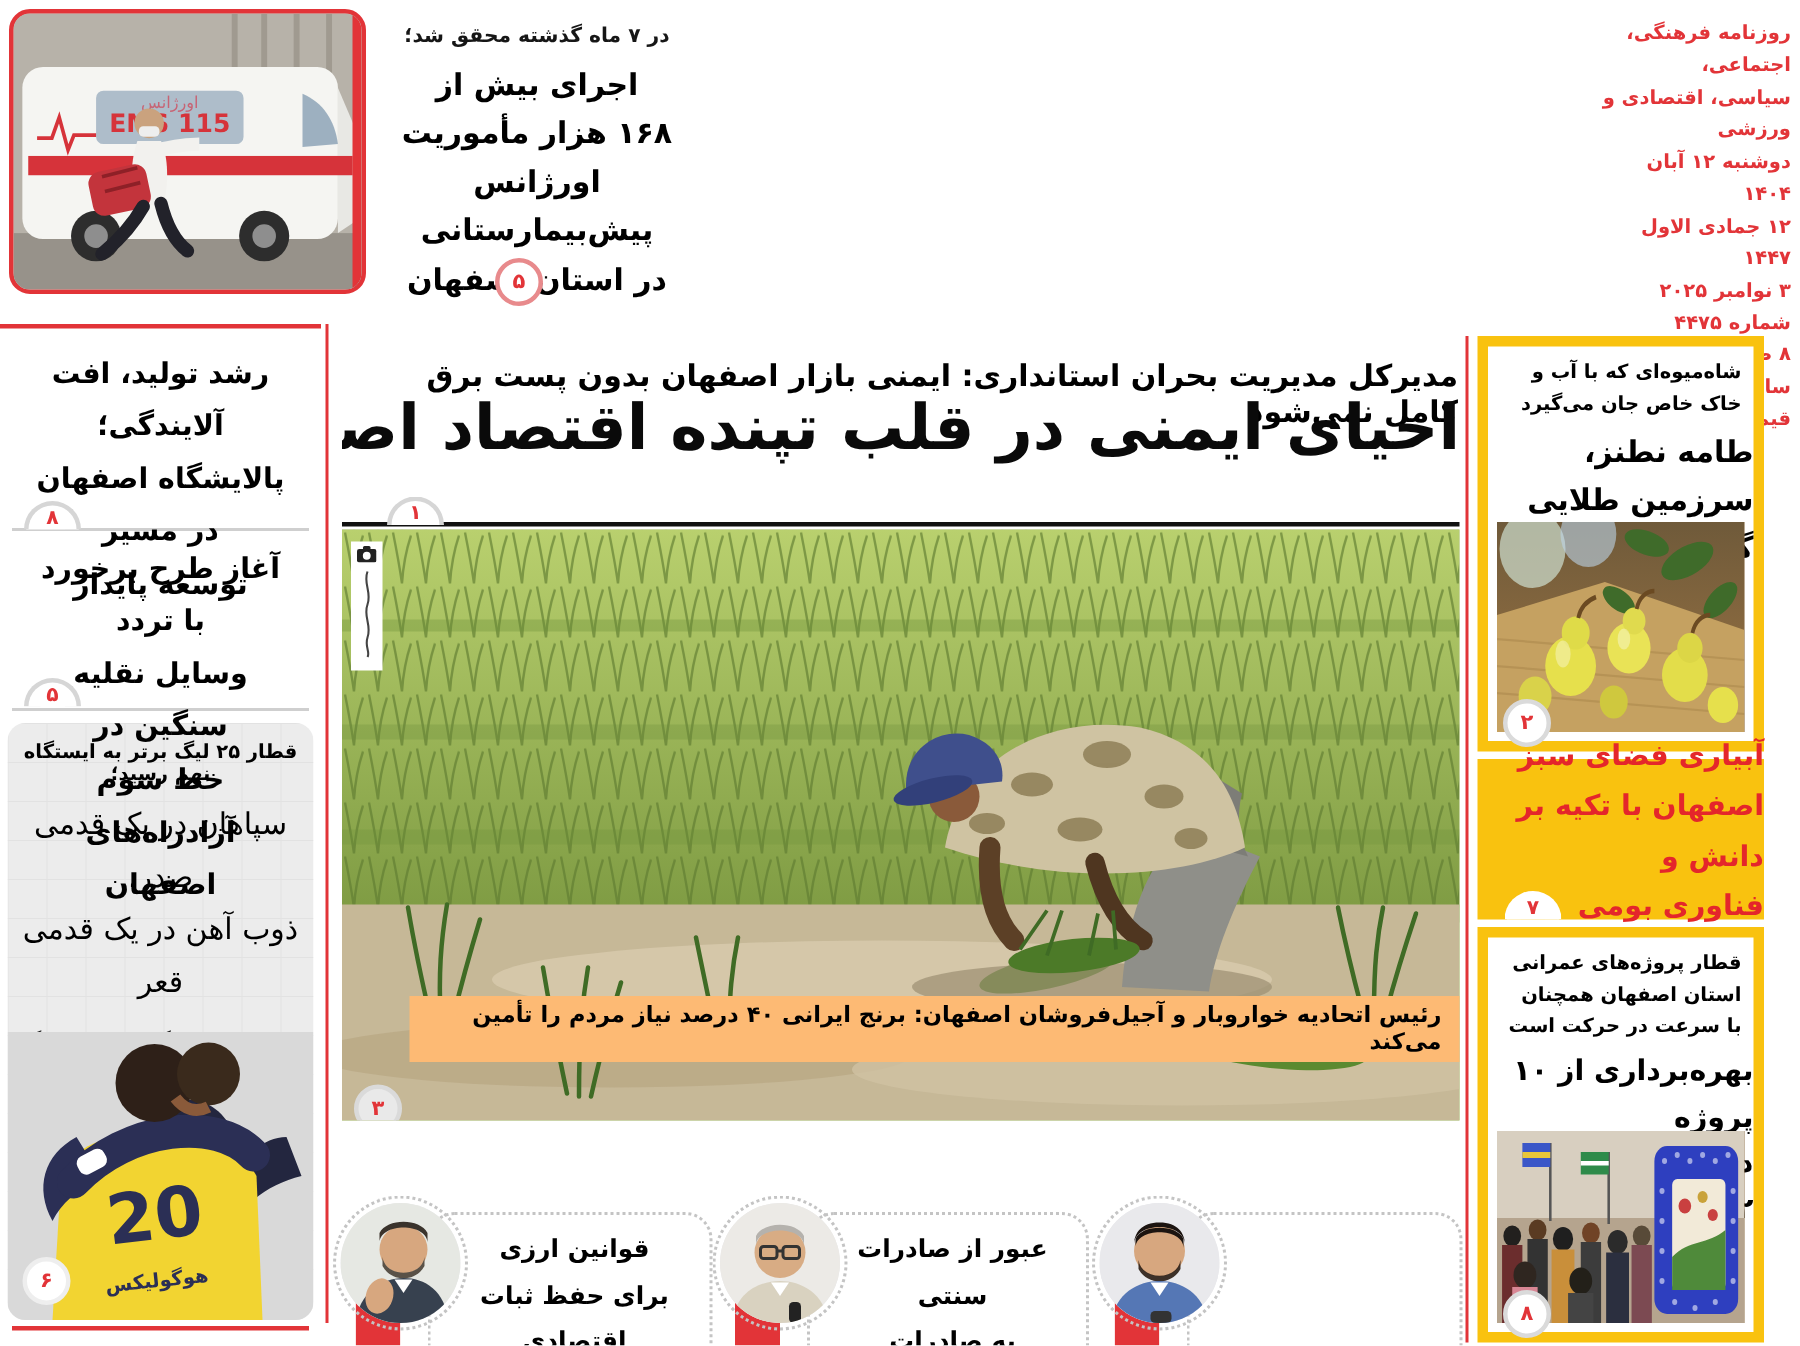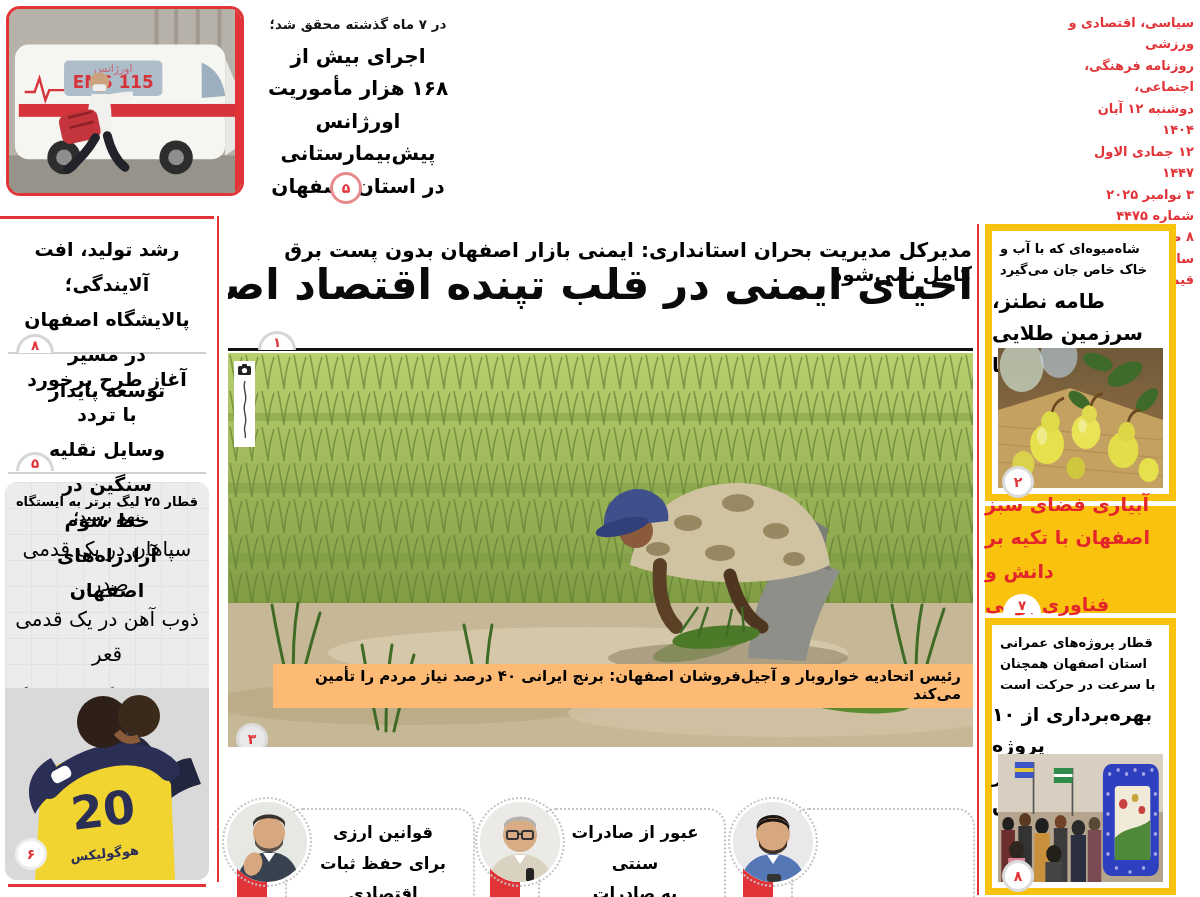--- a/index.html
+++ b/index.html
@@ -73,21 +73,21 @@
   .bcard .frame { position:absolute; right:0; top:8px; bottom:10px; left:58px; border:2px dotted #c4c4c4; border-radius:18px; }
   .bcard .head { position:absolute; right:14px; top:18px; left:78px; text-align:center;
     font-size:16.5px; font-weight:800; line-height:1.85; color:#000; white-space:pre-line; }
   .bcard .pic { position:absolute; left:0; top:2px; width:80px; height:80px; border-radius:50%; overflow:hidden;
     outline:2px dotted #c4c4c4; outline-offset:3px; background:#e8e8ea; z-index:3; }
   .bcard .ribbon { position:absolute; left:10px; top:62px; width:30px; height:64px; background:var(--red); z-index:2;
     clip-path:polygon(0 0,100% 0,100% 100%,50% 84%,0 100%);
     color:#fff; font-weight:800; font-size:14px; display:flex; align-items:flex-end; justify-content:center; padding-bottom:14px; }
 
   
-  .ybox { position:absolute; left:985px; width:191px; background:#fff; border:7px solid var(--yellow); text-align:left; }
+  .ybox { position:absolute; left:985px; width:191px; background:#fff; border:7px solid var(--yellow); text-align:right; }
   #ybox1 { top:224px; height:277px; }
   #ybox2 { top:506px; height:107px; background:var(--yellow); border:none; display:flex; align-items:center; justify-content:center; }
   #ybox3 { top:618px; height:277px; }
   .ybox .kicker { margin-top:8px; font-size:13px; font-weight:700; line-height:1.6; color:#000; padding:0 8px; }
   .ybox .head { margin-top:4px; font-size:20px; font-weight:800; line-height:1.6; white-space:pre-line; color:#000; }
   #ybox3 .head { font-size:19px; }
   .ybox .photo { position:absolute; left:6px; right:6px; bottom:6px; height:140px; background:#8a6a40; overflow:hidden; }
   #ybox2 .head2 { color:var(--red2); font-size:19px; font-weight:800; line-height:1.75; white-space:pre-line; padding-bottom:10px; }
 
   svg text { font-family:"DejaVu Sans", sans-serif; }
@@ -136,22 +136,22 @@
     <div class="kicker">در ۷ ماه گذشته محقق شد؛</div>
     <div class="head">اجرای بیش از
 ۱۶۸ هزار مأموریت
 اورژانس پیش‌بیمارستانی
 در استان اصفهان</div>
   </div>
   <div class="circ" style="left:330px; top:172px; border-color:#e88a8c;">۵</div>
 
 
   <div id="masthead-meta">
+    <div>روزنامه فرهنگی، اجتماعی،</div>
     <div>سیاسی، اقتصادی و ورزشی</div>
-    <div>روزنامه فرهنگی، اجتماعی،</div>
     <div>دوشنبه ۱۲ آبان ۱۴۰۴</div>
     <div>۱۲ جمادی الاول ۱۴۴۷</div>
     <div>۳ نوامبر ۲۰۲۵</div>
     <div>شماره ۴۴۷۵</div>
     <div>۸ صفحه</div>
     <div>سال پانزدهم</div>
     <div>قیمت: ۵۰۰۰ تومان</div>
   </div>
 
   <div class="hline-red-left"></div>

